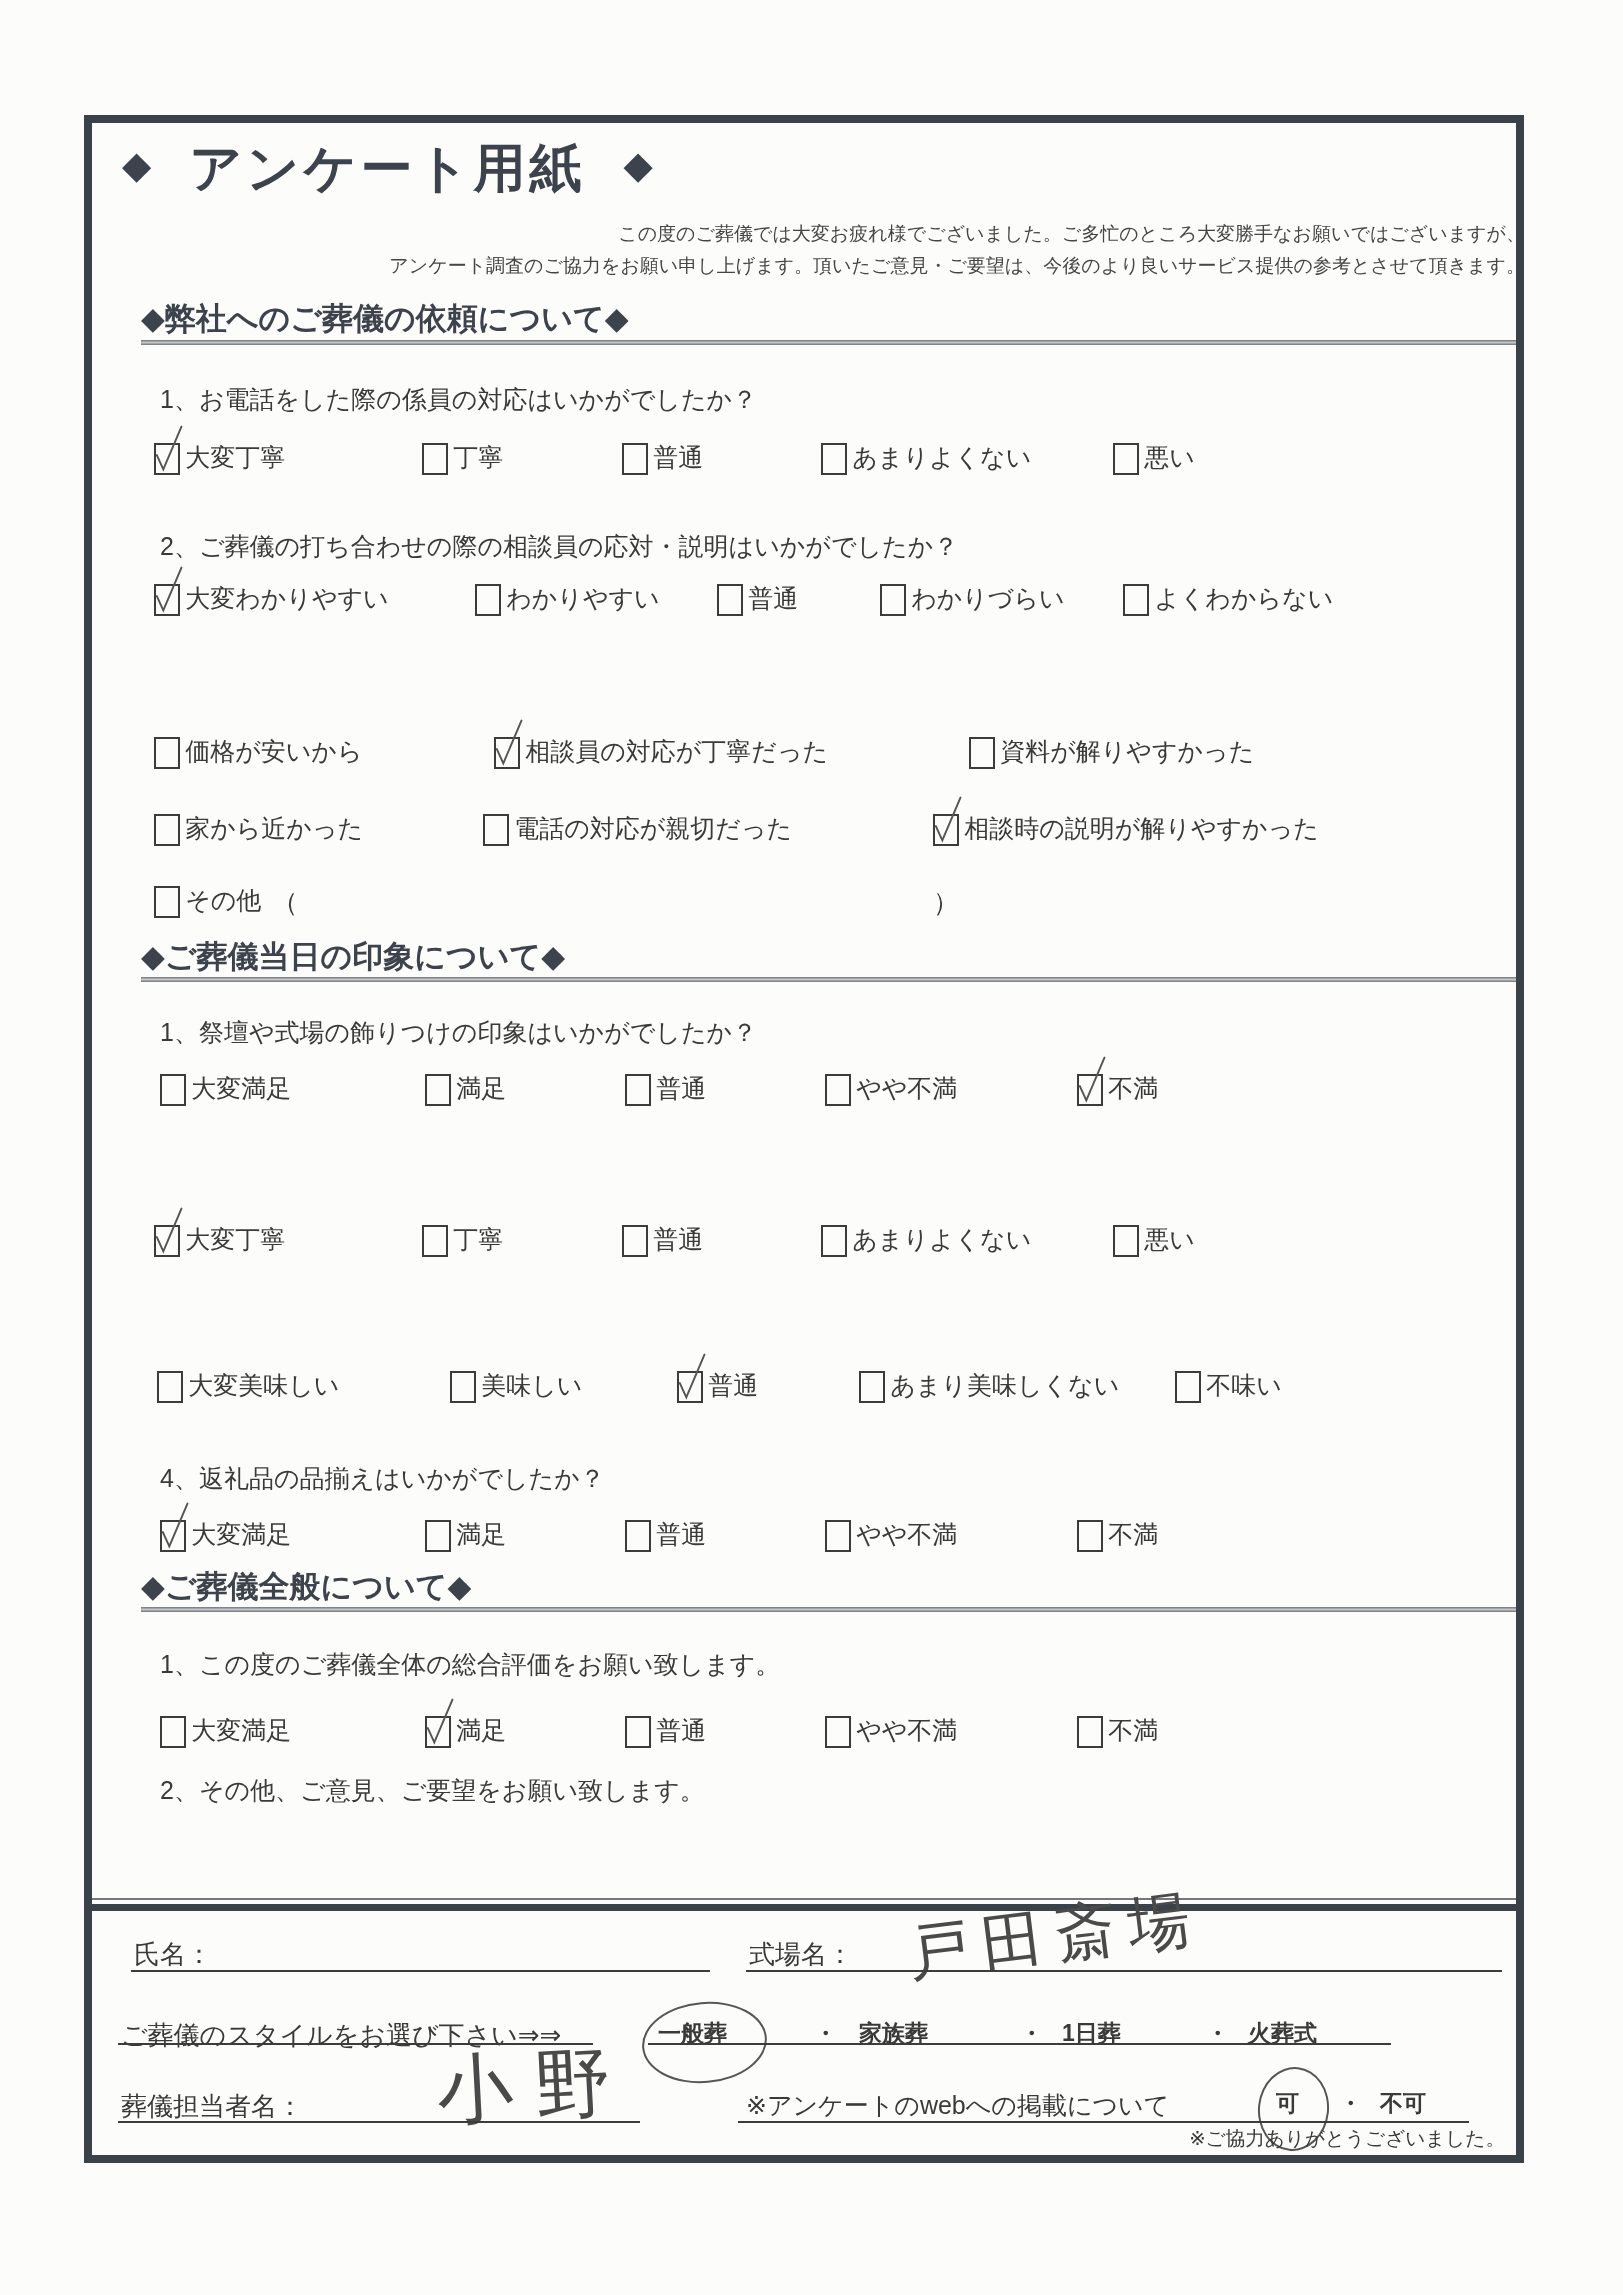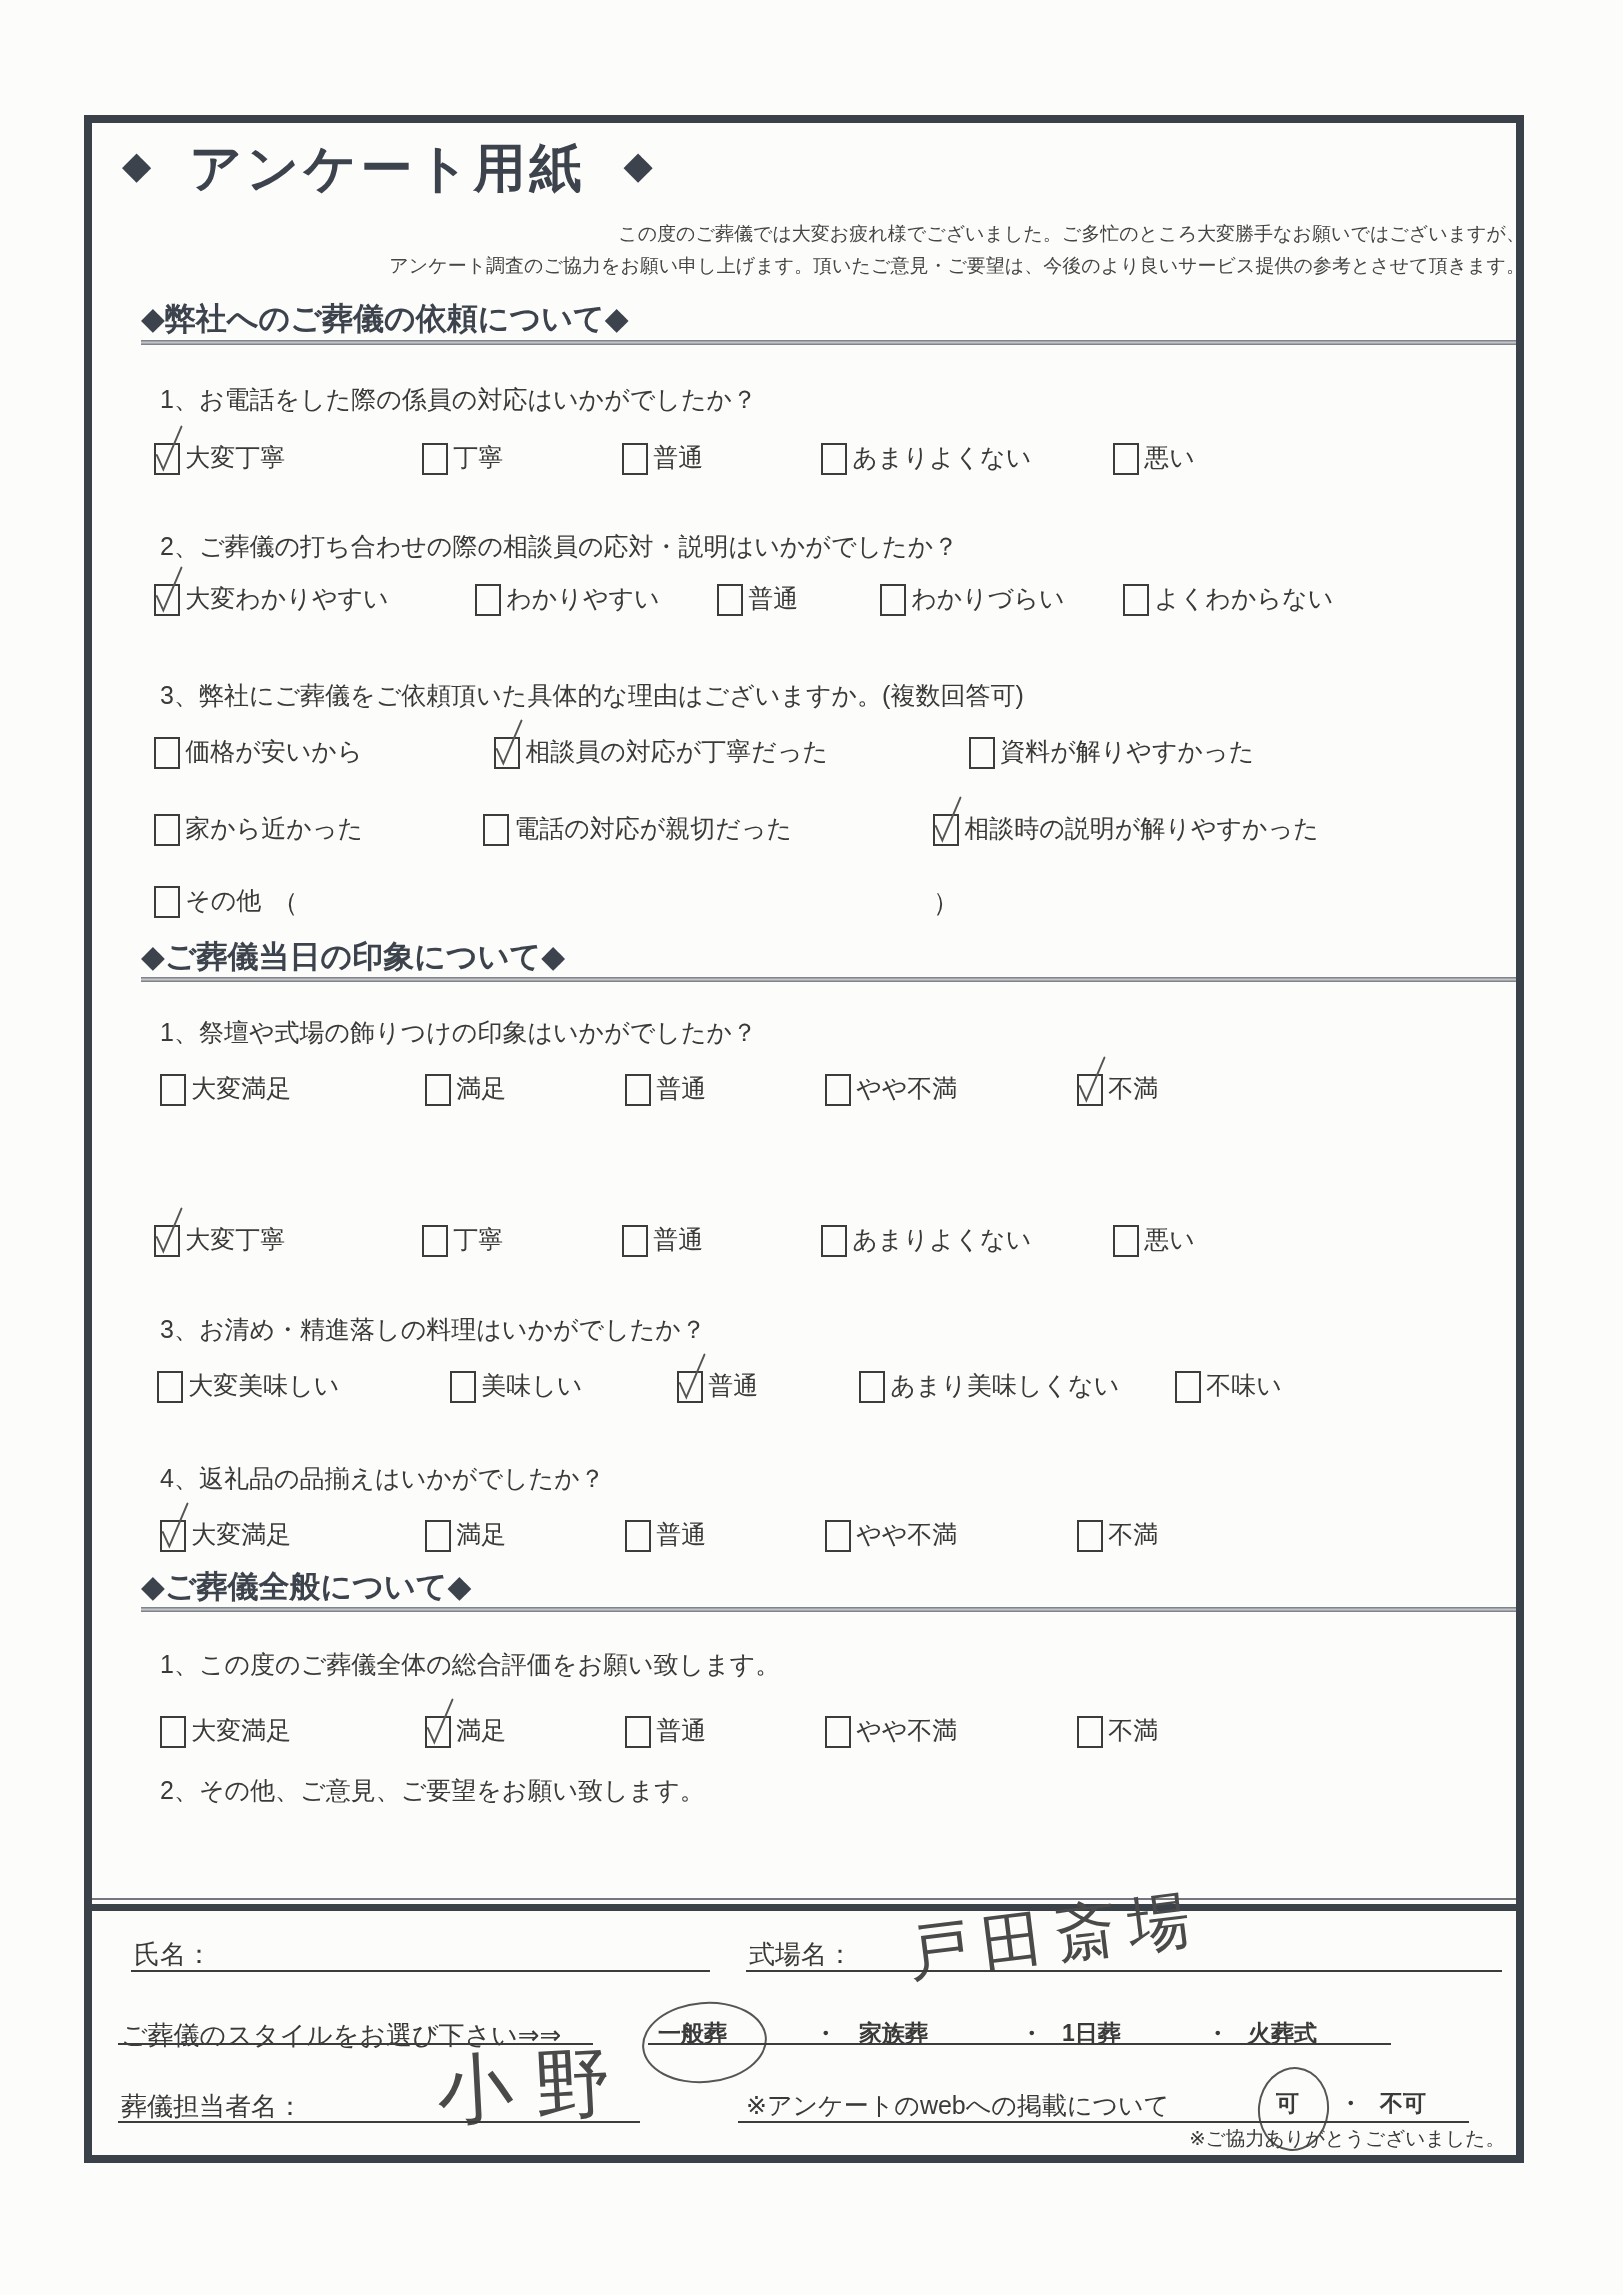--- a/index.html
+++ b/index.html
@@ -98,21 +98,20 @@
     <span class="opt" style="left:880px" data-checked="false">
         <span class="cb"></span>
         <span class="olbl">わかりづらい</span>
       </span>
     <span class="opt" style="left:1123px" data-checked="false">
         <span class="cb"></span>
         <span class="olbl">よくわからない</span>
       </span>
   </div>
 
-  <div class="q" style="top:679px">3、弊社にご葬儀をご依頼頂いた具体的な理由はございますか。(複数回答可)</div>
   <div class="orow" style="top:813px">
     <span class="opt" style="left:154px" data-checked="false">
         <span class="cb"></span>
         <span class="olbl">家から近かった</span>
       </span>
     <span class="opt" style="left:483px" data-checked="false">
         <span class="cb"></span>
         <span class="olbl">電話の対応が親切だった</span>
       </span>
     <span class="opt" style="left:933px" data-checked="true">
@@ -202,21 +201,20 @@
     <span class="opt" style="left:821px" data-checked="false">
         <span class="cb"></span>
         <span class="olbl">あまりよくない</span>
       </span>
     <span class="opt" style="left:1113px" data-checked="false">
         <span class="cb"></span>
         <span class="olbl">悪い</span>
       </span>
   </div>
 
-  <div class="q" style="top:1313px">3、お清め・精進落しの料理はいかがでしたか？</div>
   <div class="orow" style="top:1370px">
     <span class="opt" style="left:157px" data-checked="false">
         <span class="cb"></span>
         <span class="olbl">大変美味しい</span>
       </span>
     <span class="opt" style="left:450px" data-checked="false">
         <span class="cb"></span>
         <span class="olbl">美味しい</span>
       </span>
     <span class="opt" style="left:677px" data-checked="true">

